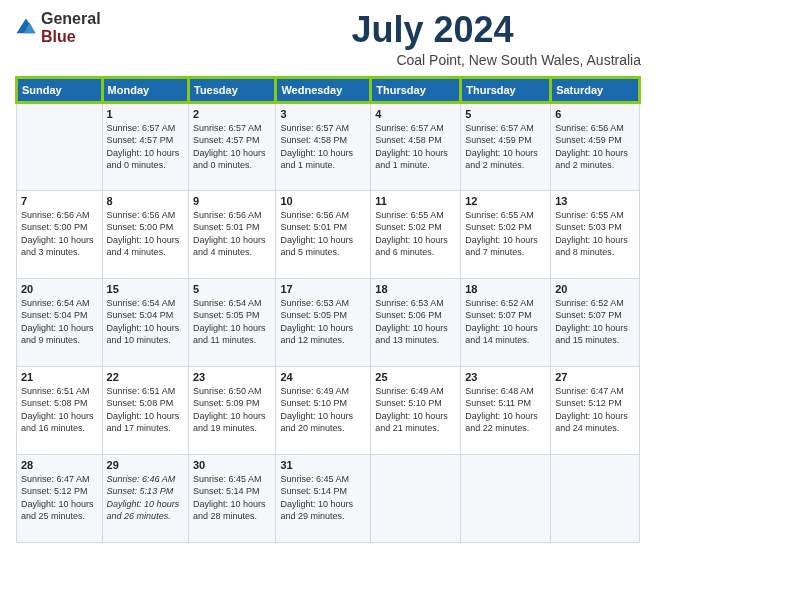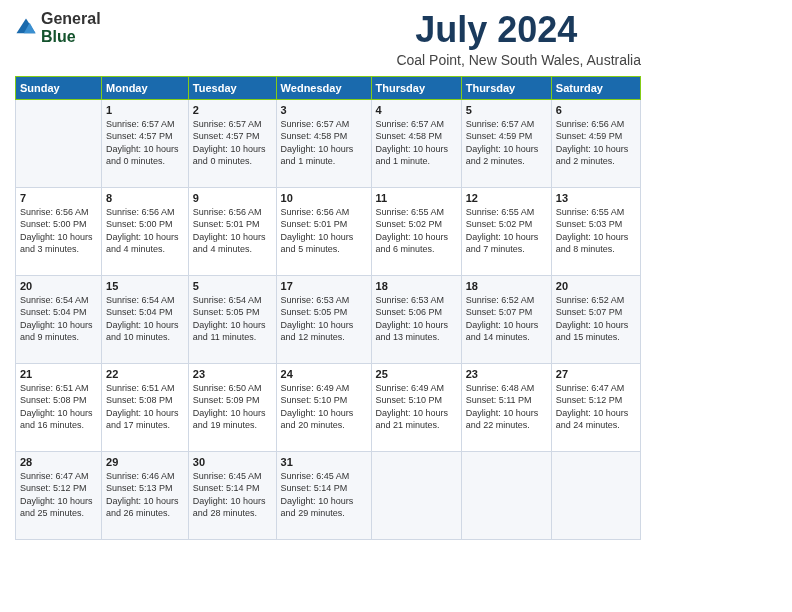--- a/index.html
+++ b/index.html
@@ -27,28 +27,28 @@
       gap: 4px;
     }
     .logo-text-general {
       font-size: 16px;
       font-weight: bold;
       color: #333;
     }
     .logo-text-blue {
       font-size: 16px;
       font-weight: bold;
-      color: #14532d;
+      color: #7f1d1d;
     }
     .logo-icon {
       width: 22px;
       height: 22px;
     }
     .title-block {
-      text-align: center;
+      text-align: left;
     }
     .month-title {
       font-size: 36px;
       font-weight: bold;
       color: #1a3a5c;
       line-height: 1.1;
     }
     .location-title {
       font-size: 14px;
       color: #444;
@@ -60,21 +60,21 @@
       border-collapse: collapse;
       font-size: 10px;
     }
     thead th {
       background-color: #1a6aad;
       color: #fff;
       padding: 5px 4px;
       text-align: left;
       font-size: 11px;
       font-weight: bold;
-      border: 1px solid #84cc16;
+      border: 3px solid #84cc16;
     }
     tbody td {
       vertical-align: top;
       padding: 4px 4px;
       border: 1px solid #d0d8e4;
       width: 113px;
       min-height: 80px;
       height: 88px;
     }
     .day-num {
@@ -333,21 +333,21 @@
         <tr>
           <td>
             <div class="day-num">28</div>
             <div class="day-info" style="white-space: pre-line;">Sunrise: 6:47 AM
 Sunset: 5:12 PM
 Daylight: 10 hours
 and 25 minutes.</div>
           </td>
           <td>
             <div class="day-num">29</div>
-            <div class="day-info" style="white-space: pre-line;">Sunrise: 6:46 AM
+            <div class="day-info" style="white-space: pre-line; font-style: italic;">Sunrise: 6:46 AM
 Sunset: 5:13 PM
 Daylight: 10 hours
 and 26 minutes.</div>
           </td>
           <td>
             <div class="day-num">30</div>
             <div class="day-info" style="white-space: pre-line;">Sunrise: 6:45 AM
 Sunset: 5:14 PM
 Daylight: 10 hours
 and 28 minutes.</div>

